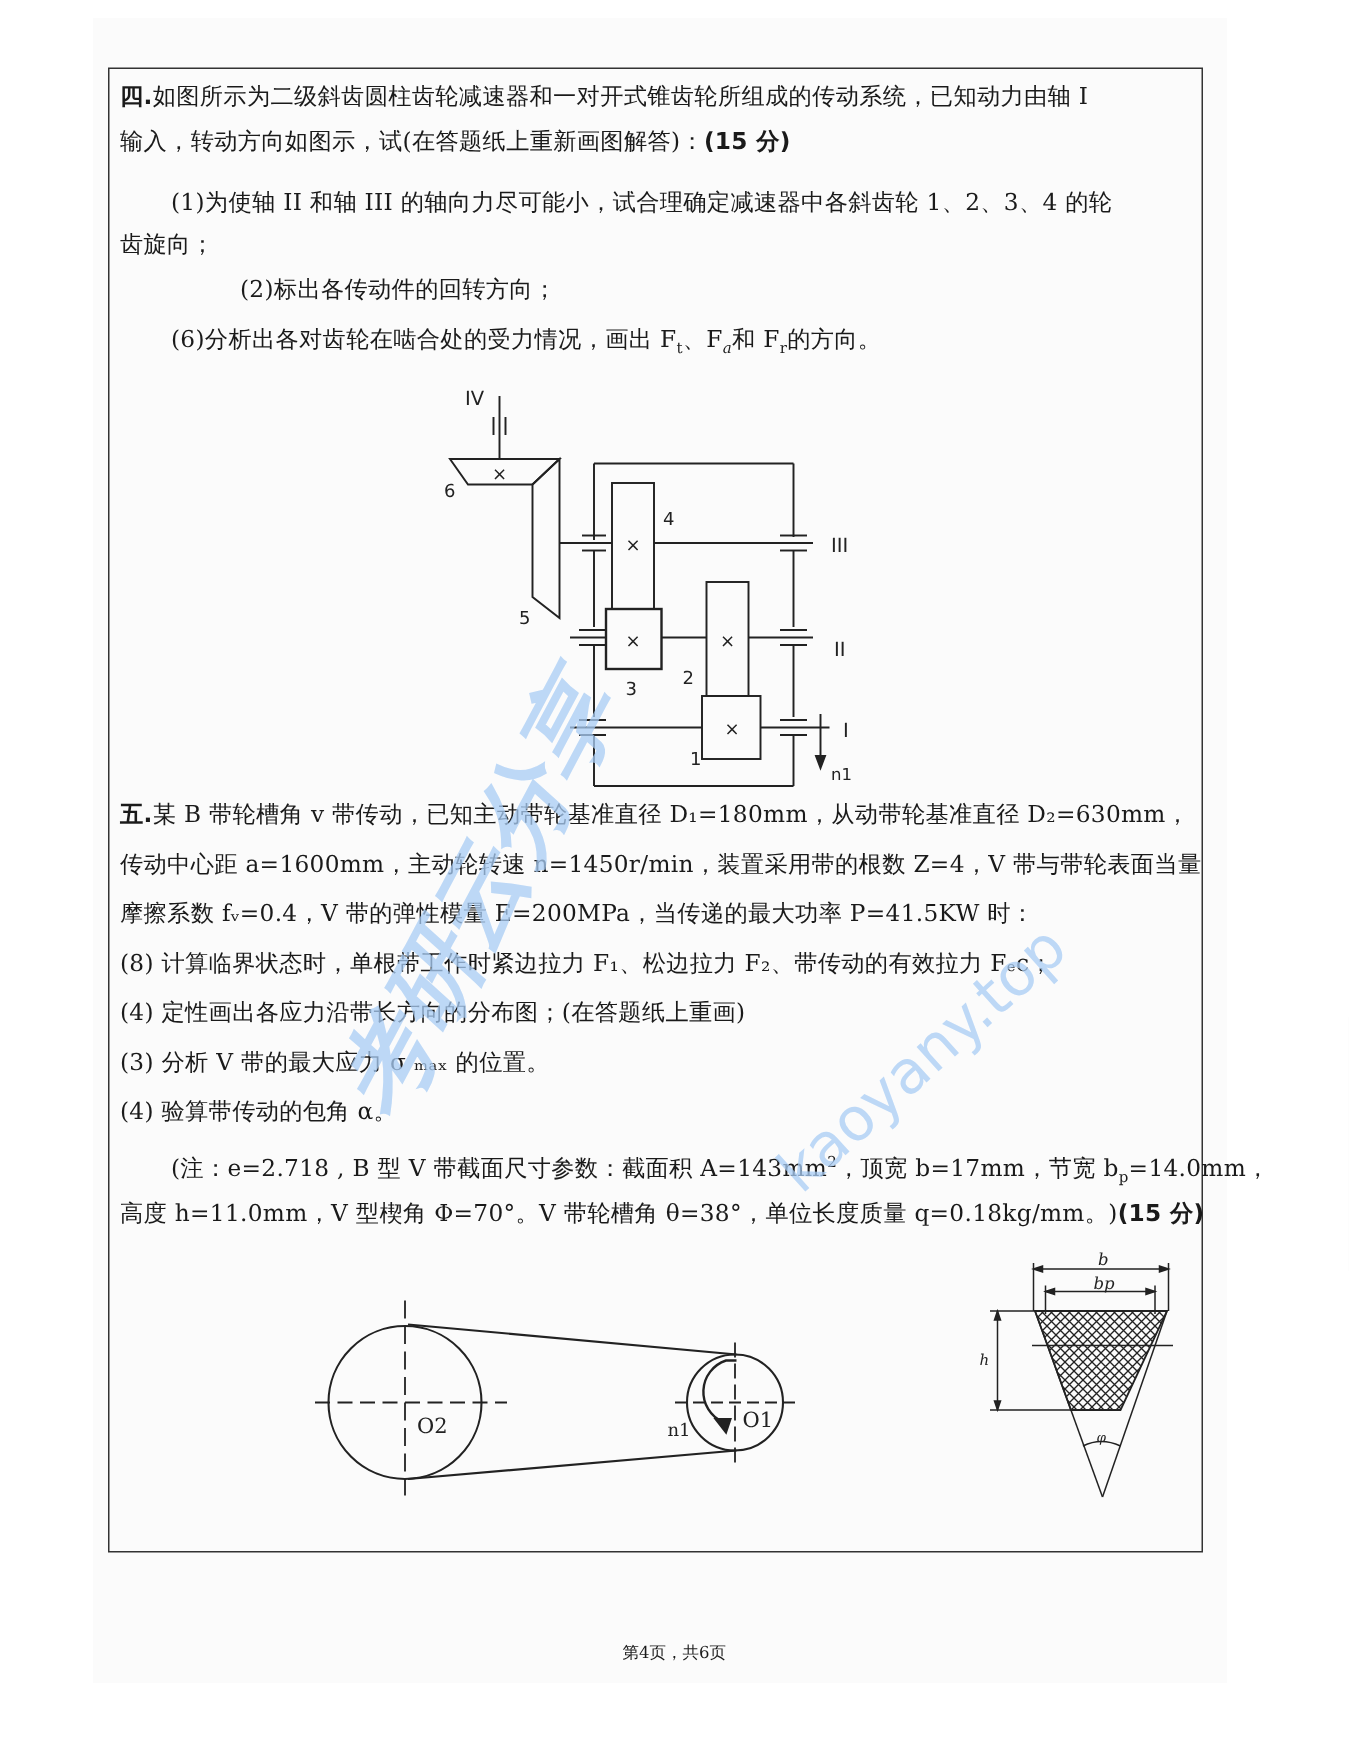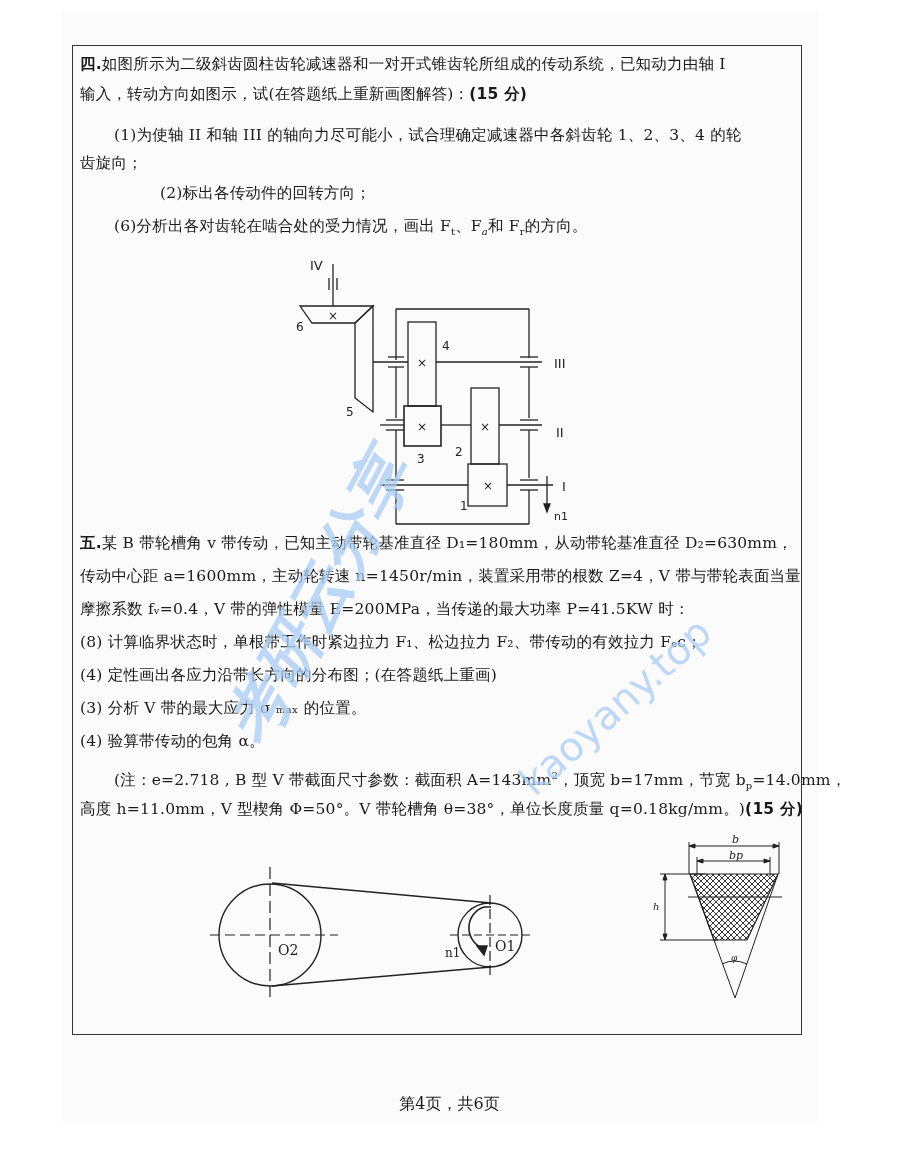--- a/index.html
+++ b/index.html
@@ -21,21 +21,21 @@
     .line {
       position: absolute; left: 80px; font-size: 15.5px; line-height: 20px;
       white-space: nowrap; letter-spacing: 0.2px;
     }
     .line.indent { left: 114px; }
     .bold { font-weight: bold; font-family: "DejaVu Sans", "Liberation Sans", sans-serif; }
     sub, sup { font-size: 10px; }
     svg.fig { position: absolute; }
     .footer {
       position: absolute; top: 1094px; left: 0; width: 899px; text-align: center;
-      font-size: 16px; font-family: "DejaVu Serif", serif;
+      font-size: 11px; font-family: "DejaVu Serif", serif;
     }
     .wm {
       position: absolute; color: #a9cdf5; opacity: 0.75; pointer-events: none;
       font-family: "DejaVu Sans", sans-serif; white-space: nowrap;
     }
     .wm.cn { font-size: 64px; font-style: italic; transform: rotate(-62deg); transform-origin: left top; font-weight: bold; }
     .wm.en { font-size: 40px; transform: rotate(-42deg); transform-origin: left top; }
   </style>
 </head>
 <body>
@@ -123,21 +123,21 @@
 </svg>
 
 <div class="line" style="top:533px;"><span class="bold">五.</span><span>某 B 带轮槽角 v 带传动，已知主动带轮基准直径 D₁=180mm，从动带轮基准直径 D₂=630mm，</span></div>
 <div class="line" style="top:566px;">传动中心距 a=1600mm，主动轮转速 n=1450r/min，装置采用带的根数 Z=4，V 带与带轮表面当量</div>
 <div class="line" style="top:599px;text-align:right;">摩擦系数 fᵥ=0.4，V 带的弹性模量 E=200MPa，当传递的最大功率 P=41.5KW 时：</div>
 <div class="line" style="top:632px;">(8) 计算临界状态时，单根带工作时紧边拉力 F₁、松边拉力 F₂、带传动的有效拉力 Fₑc；</div>
 <div class="line" style="top:665px;">(4) 定性画出各应力沿带长方向的分布图；(在答题纸上重画)</div>
 <div class="line" style="top:698px;">(3) 分析 V 带的最大应力 σ ₘₐₓ 的位置。</div>
 <div class="line" style="top:731px;">(4) 验算带传动的包角 α。</div>
 <div class="line indent" style="top:766px;"><span>(注：e=2.718 , B 型 V 带截面尺寸参数：截面积 A=143mm</span><sup>2</sup><span>，顶宽 b=17mm，节宽 b</span><sub>p</sub><span>=14.0mm，</span></div>
-<div class="line" style="top:799px;"><span>高度 h=11.0mm，V 型楔角 Φ=50°。V 带轮槽角 θ=38°，单位长度质量 q=0.18kg/mm。)</span><span class="bold">(15 分)</span></div>
+<div class="line" style="top:799px;"><span>高度 h=11.0mm，V 型楔角 Φ=70°。V 带轮槽角 θ=38°，单位长度质量 q=0.18kg/mm。)</span><span class="bold">(15 分)</span></div>
 
 <svg class="fig" style="left:200px;top:845px;" width="340" height="175" viewBox="0 0 340 175" fill="none" stroke="#222" stroke-width="1.4" font-family="DejaVu Serif, serif">
   <circle cx="70" cy="90" r="51"></circle>
   <circle cx="290" cy="90" r="32"></circle>
   <line x1="72" y1="38" x2="291" y2="58"></line>
   <line x1="72" y1="141" x2="291" y2="122"></line>
   <line x1="10" y1="90" x2="138" y2="90" stroke-dasharray="10,5" stroke-width="1.2"></line>
   <line x1="70" y1="22" x2="70" y2="152" stroke-dasharray="12,5" stroke-width="1.2"></line>
   <line x1="250" y1="90" x2="332" y2="90" stroke-dasharray="8,4" stroke-width="1.2"></line>
   <line x1="290" y1="50" x2="290" y2="130" stroke-dasharray="10,4" stroke-width="1.2"></line>

